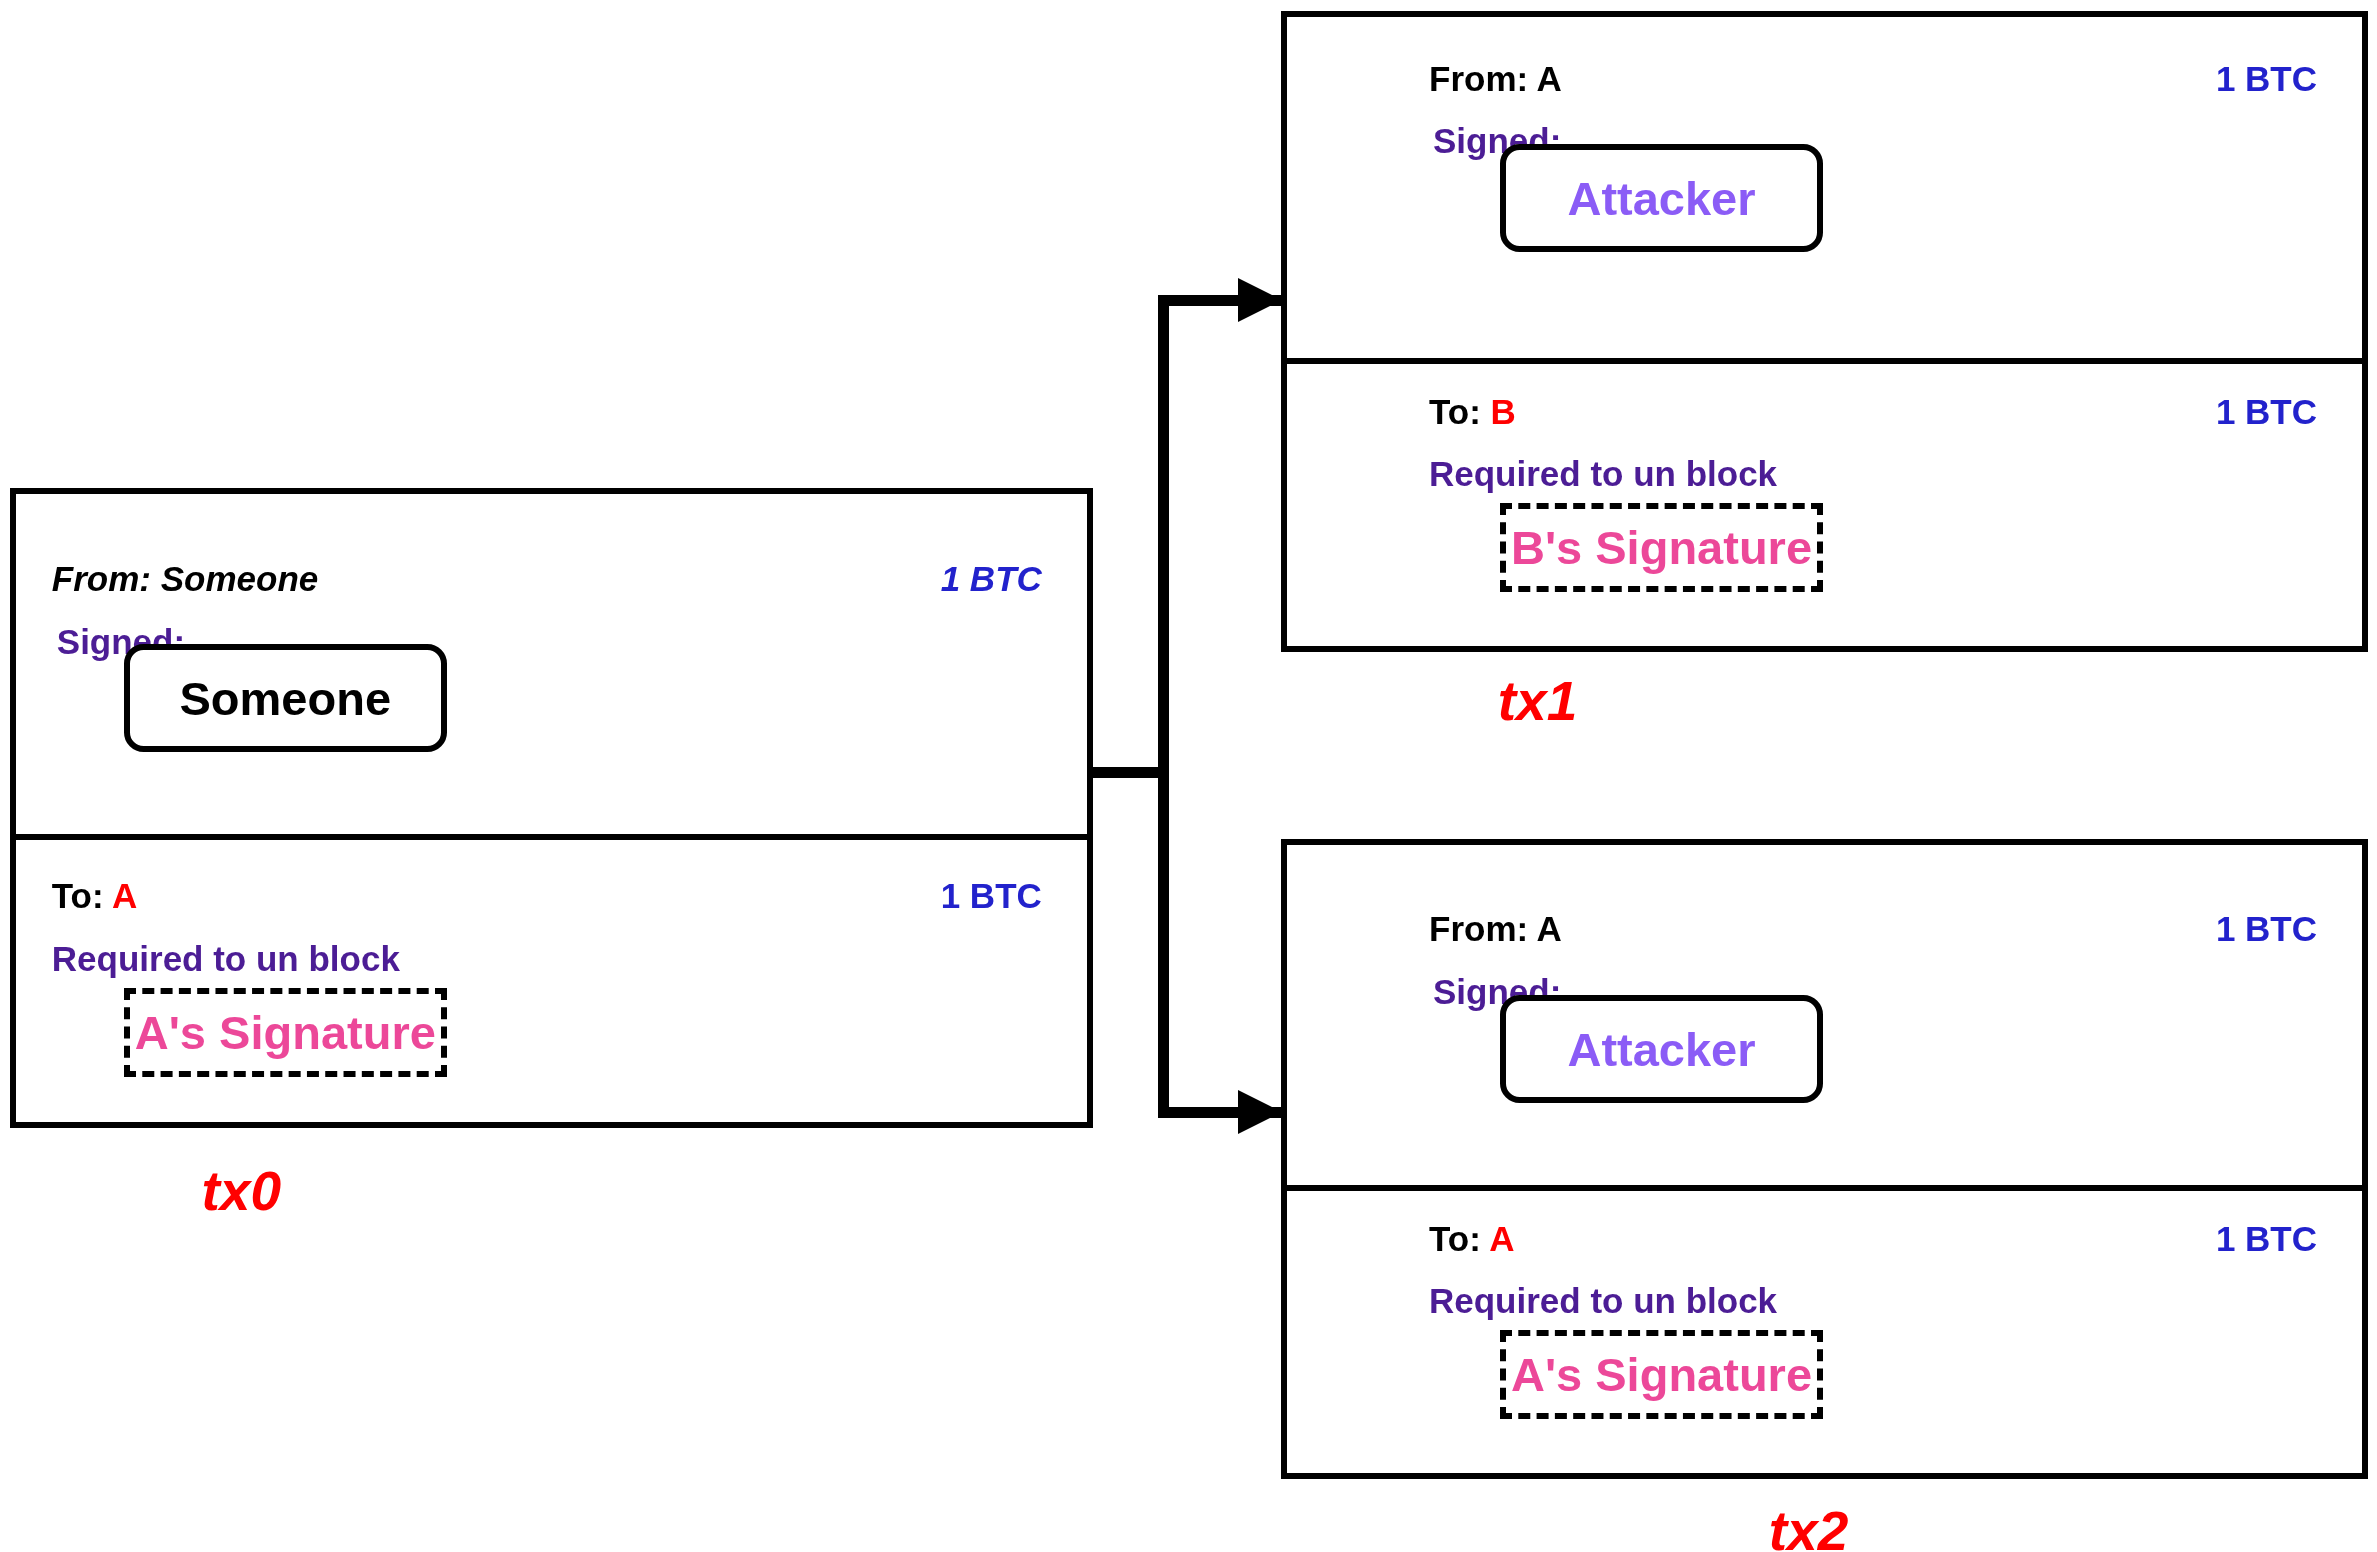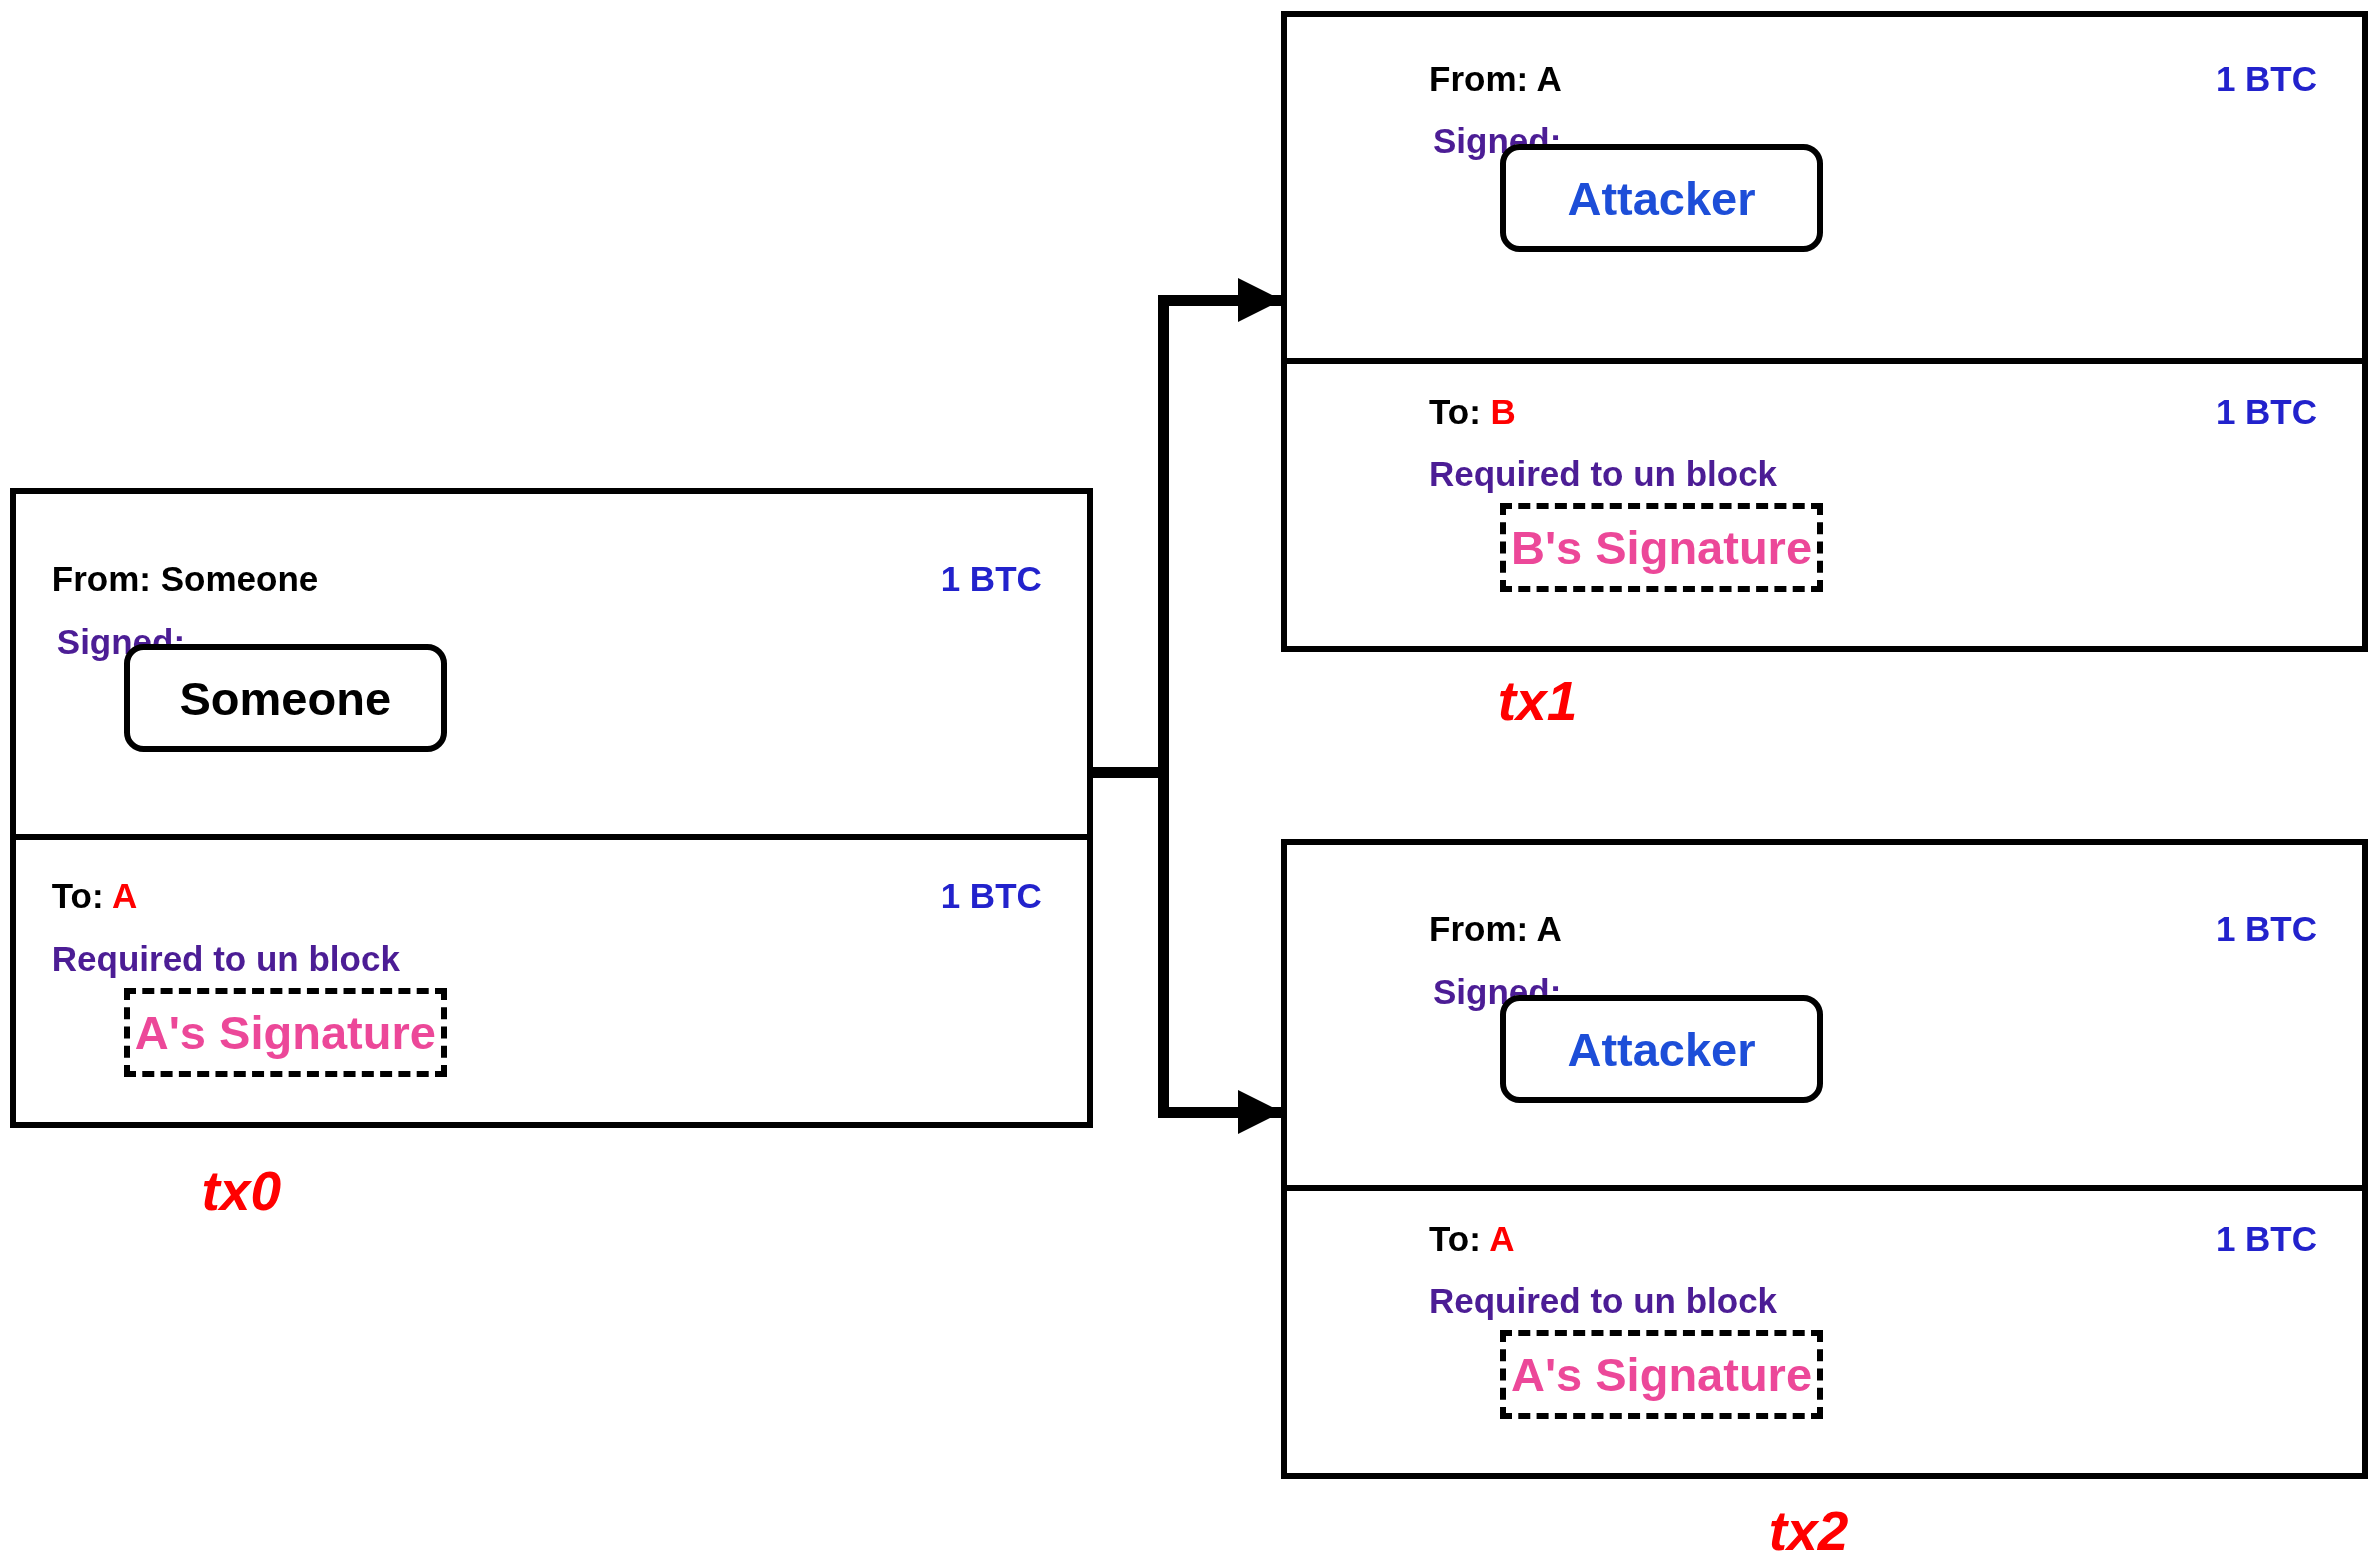--- a/index.html
+++ b/index.html
@@ -70,21 +70,21 @@
     box-sizing: border-box;
     border: 6.8px solid #000000;
     border-radius: 19.6px;
     background: #ffffff;
     display: flex;
     align-items: center;
     justify-content: center;
     font-weight: bold;
   }
   .signer-black { color: #000000; }
-  .signer-blue  { color: #1d4ed8; }
+  .signer-blue  { color: #8b5cf6; }
 
   .sig-box {
     position: absolute;
     box-sizing: border-box;
     border: 6.8px dashed #000000;
     background: transparent;
     display: flex;
     align-items: center;
     justify-content: center;
     font-weight: bold;
@@ -133,21 +133,21 @@
   <div class="conn" style="left:1158px; top:295px; width:10.6px; height:822px;"></div>
 
   <div class="conn" style="left:1158px; top:295px; width:130px; height:10.6px;"></div>
   <div class="arrow-head" style="left:1238px; top:278px;"></div>
 
   <div class="conn" style="left:1158px; top:1107px; width:130px; height:10.6px;"></div>
   <div class="arrow-head" style="left:1238px; top:1090px;"></div>
 
   <div id="tx0" class="tx-box">
     <div class="tx-half top">
-      <div class="row-head fs-head" style="top:33px; left:36px; right:45px;">
+      <div class="row-head fs-head" style="top:33px; left:36px; right:45px;font-style:italic;">
         <span>
           <span class="party-label">From: </span>
           <span class="party-label">Someone</span>
         </span>
         <span class="amount">1 BTC</span>
       </div>
       <div class="sub-label fs-sub" style="top:96px; left:41px;">Signed:</div>
       <div class="signer-box fs-big signer-black" style="left:108px; top:118px; width:323px; height:108px;">
         <span>Someone</span>
       </div>

